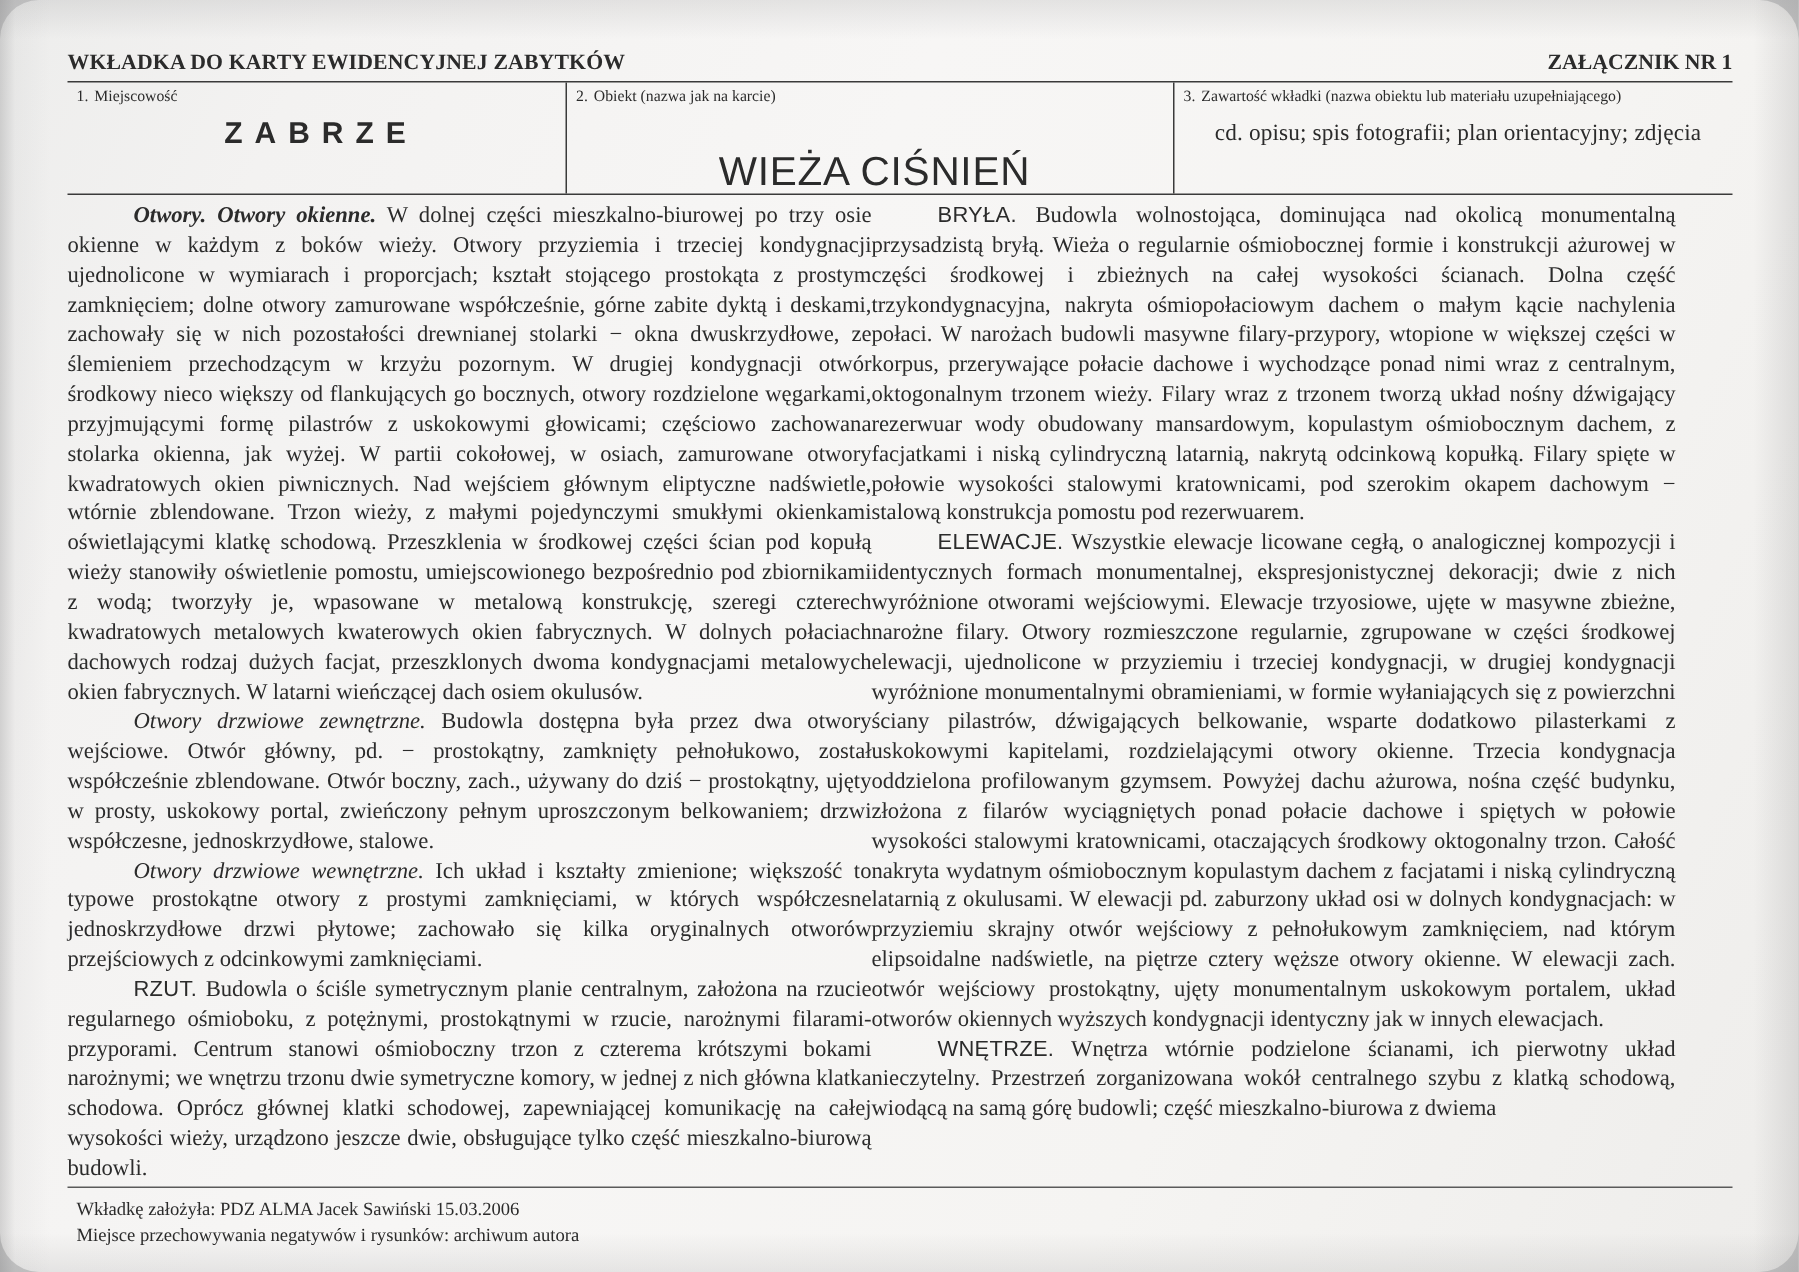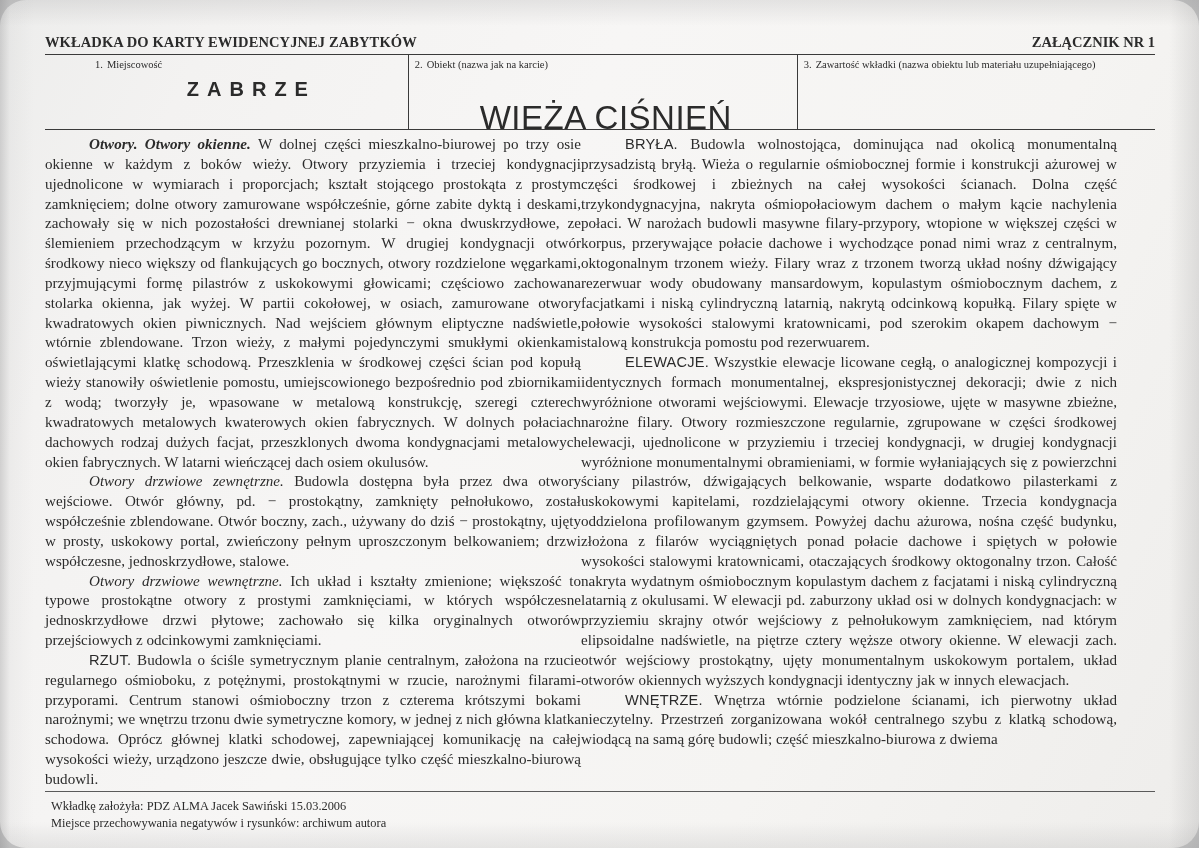--- a/index.html
+++ b/index.html
@@ -85,21 +85,21 @@
     width: 1110px;
     height: 74px;
     display: flex;
   }
   .cell {
     position: relative;
     box-sizing: border-box;
     padding: 3px 0 0 6px;
   }
   .cell + .cell { border-left: 1.6px solid #3a3a3a; }
-  .cell-1 { width: 332px; margin-left: 44px; }
+  .cell-1 { width: 332px; }
   .cell-2 { width: 405px; }
   .cell-3 { width: 373px; }
 
   .cell-label {
     font-size: 10.5px;
     line-height: 13px;
     white-space: nowrap;
   }
   .cell-label .num { margin-right: 4px; }
 
@@ -108,21 +108,21 @@
     margin-top: 7px;
   }
   .value-place {
     font-family: "Liberation Sans", sans-serif;
     font-weight: bold;
     font-size: 20px;
     letter-spacing: 8px;
   }
   .value-object {
     font-family: "Liberation Sans", sans-serif;
-    font-size: 33px;
+    font-size: 27px;
     letter-spacing: 0.5px;
     margin-top: 28px;
   }
   .value-content {
     font-size: 15.5px;
     letter-spacing: 0.1px;
     margin-top: 9px;
   }
 
   
@@ -196,20 +196,21 @@
         <div class="cell-label">
           <span class="num">2.</span><span>Obiekt (nazwa jak na karcie)</span>
         </div>
         <div class="cell-value value-object">WIEŻA CIŚNIEŃ</div>
       </div>
 
       <div class="cell cell-3">
         <div class="cell-label">
           <span class="num">3.</span><span>Zawartość wkładki (nazwa obiektu lub materiału uzupełniającego)</span>
         </div>
+        <div class="cell-value value-content">cd. opisu; spis fotografii; plan orientacyjny; zdjęcia</div>
       </div>
 
     </div>
     <div class="rule rule-below-header"></div>
 
     <div class="columns">
 
       <div class="col">
         <p>
           <span class="ital">Otwory. Otwory okienne.</span><span> W dolnej części mieszkalno-biurowej po trzy osie okienne w każdym z boków wieży. Otwory przyziemia i trzeciej kondygnacji ujednolicone w wymiarach i proporcjach; kształt stojącego prostokąta z prostym zamknięciem; dolne otwory zamurowane współcześnie, górne zabite dyktą i deskami, zachowały się w nich pozostałości drewnianej stolarki − okna dwuskrzydłowe, ze ślemieniem przechodzącym w krzyżu pozornym. W drugiej kondygnacji otwór środkowy nieco większy od flankujących go bocznych, otwory rozdzielone węgarkami, przyjmującymi formę pilastrów z uskokowymi głowicami; częściowo zachowana stolarka okienna, jak wyżej. W partii cokołowej,  w osiach, zamurowane otwory kwadratowych okien piwnicznych. Nad wejściem głównym eliptyczne nadświetle, wtórnie zblendowane. Trzon wieży, z małymi pojedynczymi smukłymi okienkami oświetlającymi klatkę schodową. Przeszklenia w środkowej części ścian pod kopułą wieży stanowiły oświetlenie pomostu, umiejscowionego bezpośrednio pod zbiornikami z wodą; tworzyły je, wpasowane w metalową konstrukcję, szeregi czterech kwadratowych metalowych kwaterowych okien fabrycznych. W dolnych połaciach dachowych rodzaj dużych facjat, przeszklonych dwoma kondygnacjami metalowych okien fabrycznych. W latarni wieńczącej dach osiem okulusów.</span>

